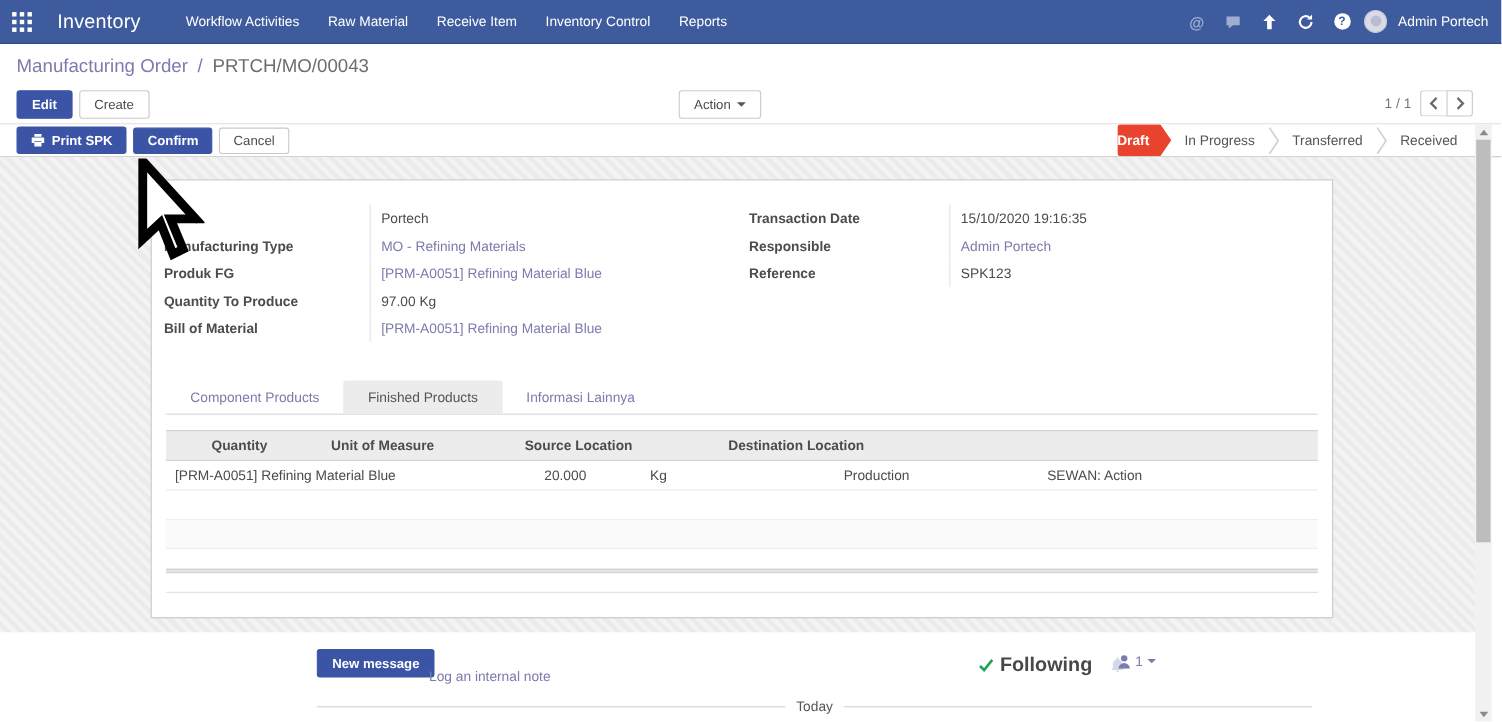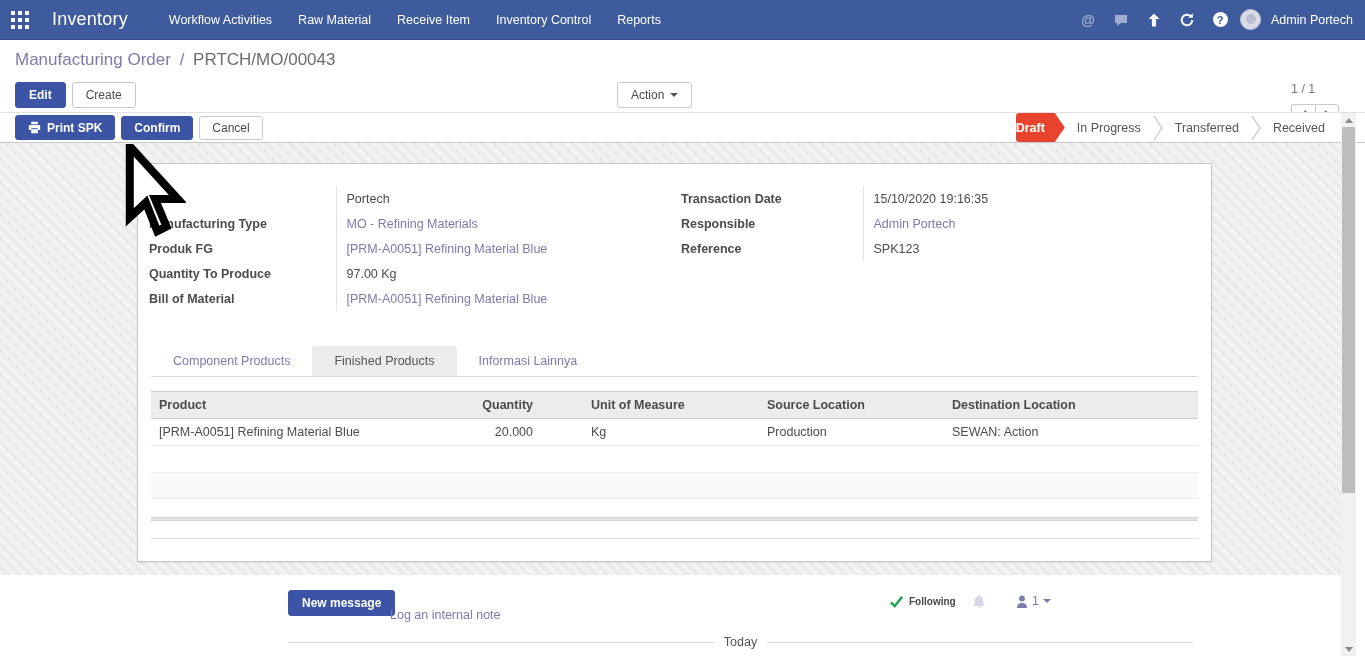--- a/index.html
+++ b/index.html
@@ -32,21 +32,21 @@
   .bc-parent{color:var(--link);cursor:pointer;}
   .bc-sep{color:var(--link);margin:0 4px;}
   .bc-current{color:#6d6d6d;}
   .cp-buttons{position:absolute;left:15px;top:42px;display:flex;gap:6px;}
   .btn{display:inline-flex;align-items:center;gap:6px;font-size:12px;line-height:1;border-radius:3px;
     padding:6px 13px;cursor:pointer;border:1px solid transparent;font-family:inherit;background:#fff;color:#4c4c4c;}
   .btn-primary{background:var(--primary);color:#fff;border-color:var(--primary);font-weight:bold;}
   .btn-default{border-color:#c9c9c9;}
   .action-btn{position:absolute;left:617px;top:42px;}
   .caret-down{width:0;height:0;border-left:4px solid transparent;border-right:4px solid transparent;border-top:4px solid #555;display:inline-block;}
-  .pager{position:absolute;right:26px;top:42px;display:flex;align-items:flex-start;gap:8px;flex-direction:column;}
+  .pager{position:absolute;right:26px;top:42px;display:flex;align-items:center;gap:8px;}
   .pager-value{color:#777;font-size:12.5px;}
   .pager-btns{display:flex;}
   .pager-btn{width:24px;height:24px;border:1px solid #c9c9c9;background:#fff;display:flex;align-items:center;justify-content:center;cursor:pointer;}
   .pager-btn:first-child{border-radius:3px 0 0 3px;border-right:none;}
   .pager-btn:last-child{border-radius:0 3px 3px 0;}
 
   
   .statusbar{position:absolute;top:112px;left:0;width:1365px;height:31px;background:#fff;
     border-top:1px solid #e2e2e2;border-bottom:1px solid #c9c9c9;display:flex;align-items:center;padding-left:15px;}
   .statusbar .btn{padding:5px 12px;}
@@ -92,21 +92,21 @@
   .er2{height:26px;background:#fafafa;}
   .er3{height:18px;border-bottom:none;}
   .t-sep{height:4px;background:#e3e3e3;border-top:1px solid #d2d2d2;border-bottom:1px solid #d2d2d2;}
   .er4{height:17px;border-bottom:none;}
 
   
   .chatter{position:absolute;top:575px;left:0;width:1341px;height:81px;background:#fff;}
   .new-msg-btn{position:absolute;left:288px;top:15px;}
   .log-note{position:absolute;left:390px;top:33px;font-size:12.5px;}
   .follow-group{position:absolute;left:890px;top:19px;display:flex;align-items:center;gap:6px;}
-  .following-label{color:#484848;font-weight:bold;font-size:10px;text-align:center;}
+  .following-label{color:#484848;font-weight:bold;font-size:18px;text-align:center;}
   .bell{margin-left:10px;}
   .follower-group{position:absolute;left:1016px;top:19px;display:flex;align-items:center;gap:4px;color:var(--link);cursor:pointer;}
   .caret-link{width:0;height:0;border-left:4px solid transparent;border-right:4px solid transparent;border-top:4px solid var(--link);}
   .today-divider{position:absolute;left:288px;top:60px;width:905px;display:flex;align-items:center;gap:10px;}
   .today-divider .line{flex:1;height:1px;background:#d4d4d4;}
   .today-label{color:#555;font-size:12.5px;}
 
   
   .scrollbar{position:absolute;left:1341px;top:113px;width:15px;height:543px;background:#f1f1f1;}
   .sb-arrow{position:absolute;left:0;width:15px;height:14px;display:flex;align-items:center;justify-content:center;cursor:pointer;}
@@ -275,21 +275,20 @@
     </div>
 
     <div class="tabs">
       <div class="tab">Component Products</div>
       <div class="tab tab-active">Finished Products</div>
       <div class="tab">Informasi Lainnya</div>
     </div>
 
     <div class="o-table">
       <div class="trow thead">
-        <div class="tc tc-product">Product</div>
         <div class="tc tc-qty">Quantity</div>
         <div class="tc tc-uom">Unit of Measure</div>
         <div class="tc tc-source">Source Location</div>
         <div class="tc tc-dest">Destination Location</div>
       </div>
       <div class="trow tdata">
         <div class="tc tc-product">[PRM-A0051] Refining Material Blue</div>
         <div class="tc tc-qty">20.000</div>
         <div class="tc tc-uom">Kg</div>
         <div class="tc tc-source">Production</div>

